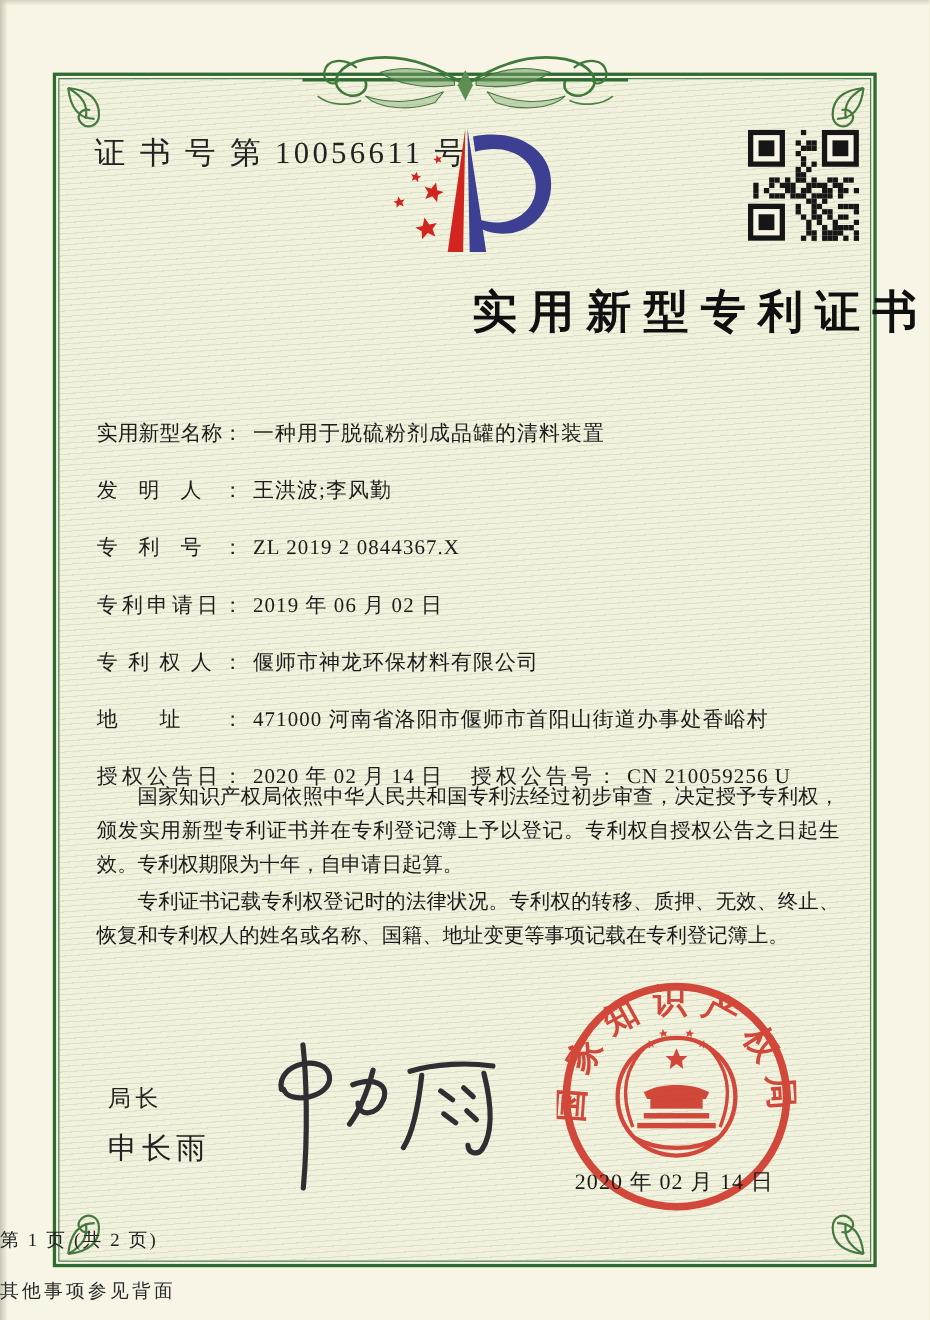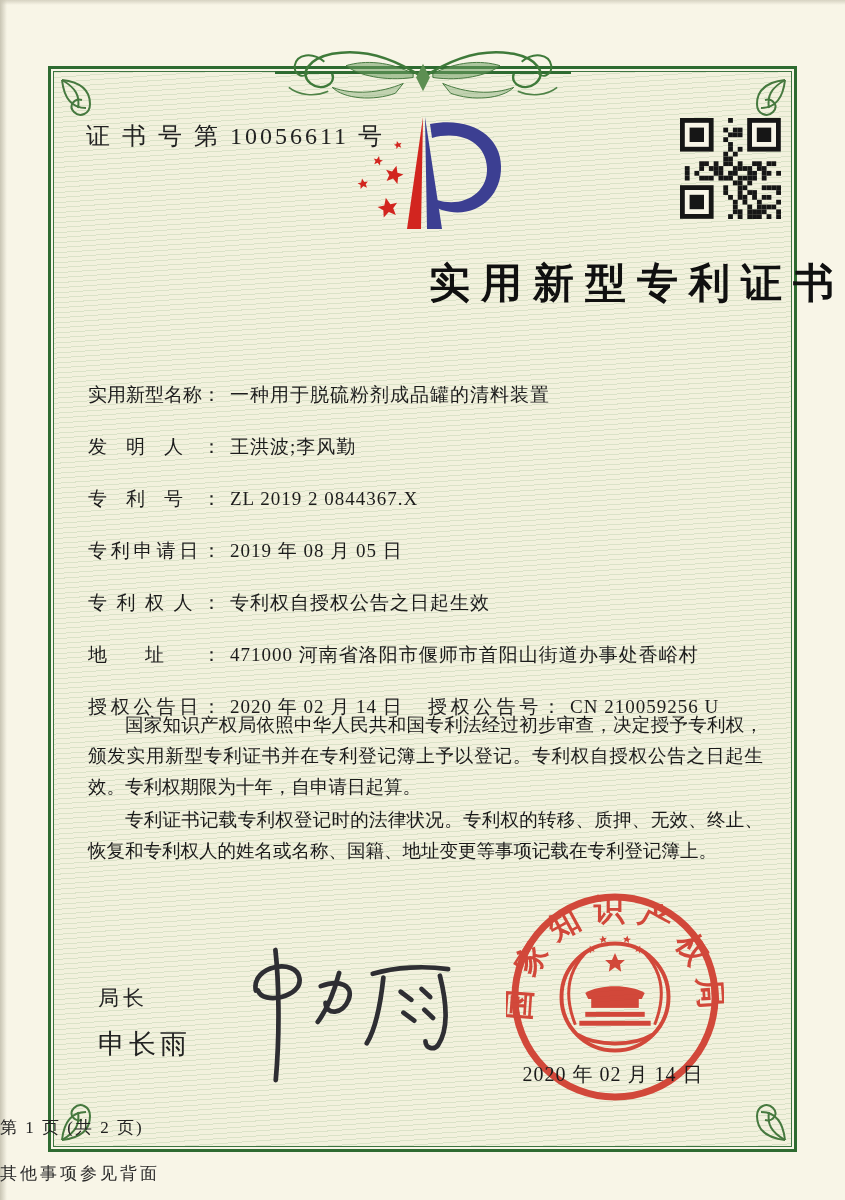--- a/index.html
+++ b/index.html
@@ -6,21 +6,21 @@
   body{width:845px;height:1200px;background:#efeadb;font-family:"Liberation Serif","DejaVu Serif",serif;}
   .page{position:relative;width:845px;height:1200px;overflow:hidden;
         background:linear-gradient(90deg,#c9c5b4 0px,rgba(201,197,180,0) 7px),
                    linear-gradient(180deg,#d6d2c2 0px,rgba(214,210,194,0) 5px),
                    #f8f5e7;}
   
   .frame{position:absolute;left:48px;top:66px;width:749px;height:1086px;box-sizing:border-box;
          border:3px solid #2e6b31;padding:2px;}
   .frame-inner{width:100%;height:100%;box-sizing:border-box;border:1px solid #3c7440;
          background:repeating-linear-gradient(176deg,rgba(122,166,112,0.20) 0px,rgba(122,166,112,0.20) 1px,rgba(0,0,0,0) 1px,rgba(0,0,0,0) 5px),#f2f1dd;}
-  .cert-no{position:absolute;left:86px;top:120px;font-size:24px;letter-spacing:3px;color:#222;}
+  .cert-no{position:absolute;left:86px;top:120px;font-size:28px;letter-spacing:3px;color:#222;}
   .title{position:absolute;left:0;right:0;top:256px;text-align:right;font-size:41px;font-weight:bold;
          letter-spacing:11px;text-indent:11px;color:#101010;}
   .logo{position:absolute;left:338px;top:114px;width:178px;height:124px;}
   .qr{position:absolute;left:680px;top:118px;width:101px;height:101px;}
   .fields{position:absolute;left:88px;top:380px;width:672px;color:#1c1c1c;}
   .frow{position:relative;font-size:19px;line-height:30px;margin-bottom:22px;white-space:nowrap;}
   .flabel{display:inline-block;width:133px;text-align:justify;text-align-last:justify;vertical-align:top;}
   .fvalue{margin-left:9px;letter-spacing:1px;}
   .grant{position:absolute;left:340px;top:0;}
   .paras{position:absolute;left:88px;right:82px;top:710px;color:#1a1a1a;}
@@ -228,24 +228,24 @@
     <div class="frow">
       <span class="flabel">实用新型名称：</span><span class="fvalue">一种用于脱硫粉剂成品罐的清料装置</span>
     </div>
     <div class="frow">
       <span class="flabel">发明人：</span><span class="fvalue">王洪波;李风勤</span>
     </div>
     <div class="frow">
       <span class="flabel">专利号：</span><span class="fvalue">ZL 2019 2 0844367.X</span>
     </div>
     <div class="frow">
-      <span class="flabel">专利申请日：</span><span class="fvalue">2019 年 08 月 05 日</span>
-    </div>
-    <div class="frow">
-      <span class="flabel">专利权人：</span><span class="fvalue">专利权自授权公告之日起生效</span>
+      <span class="flabel">专利申请日：</span><span class="fvalue">2019 年 06 月 02 日</span>
+    </div>
+    <div class="frow">
+      <span class="flabel">专利权人：</span><span class="fvalue">偃师市神龙环保材料有限公司</span>
     </div>
     <div class="frow">
       <span class="flabel">地址：</span><span class="fvalue">471000 河南省洛阳市偃师市首阳山街道办事处香峪村</span>
     </div>
     <div class="frow">
       <span class="flabel">授权公告日：</span><span class="fvalue">2020 年 02 月 14 日</span>
       <span class="grant">
         <span class="flabel">授权公告号：</span><span class="fvalue">CN 210059256 U</span>
       </span>
     </div>

